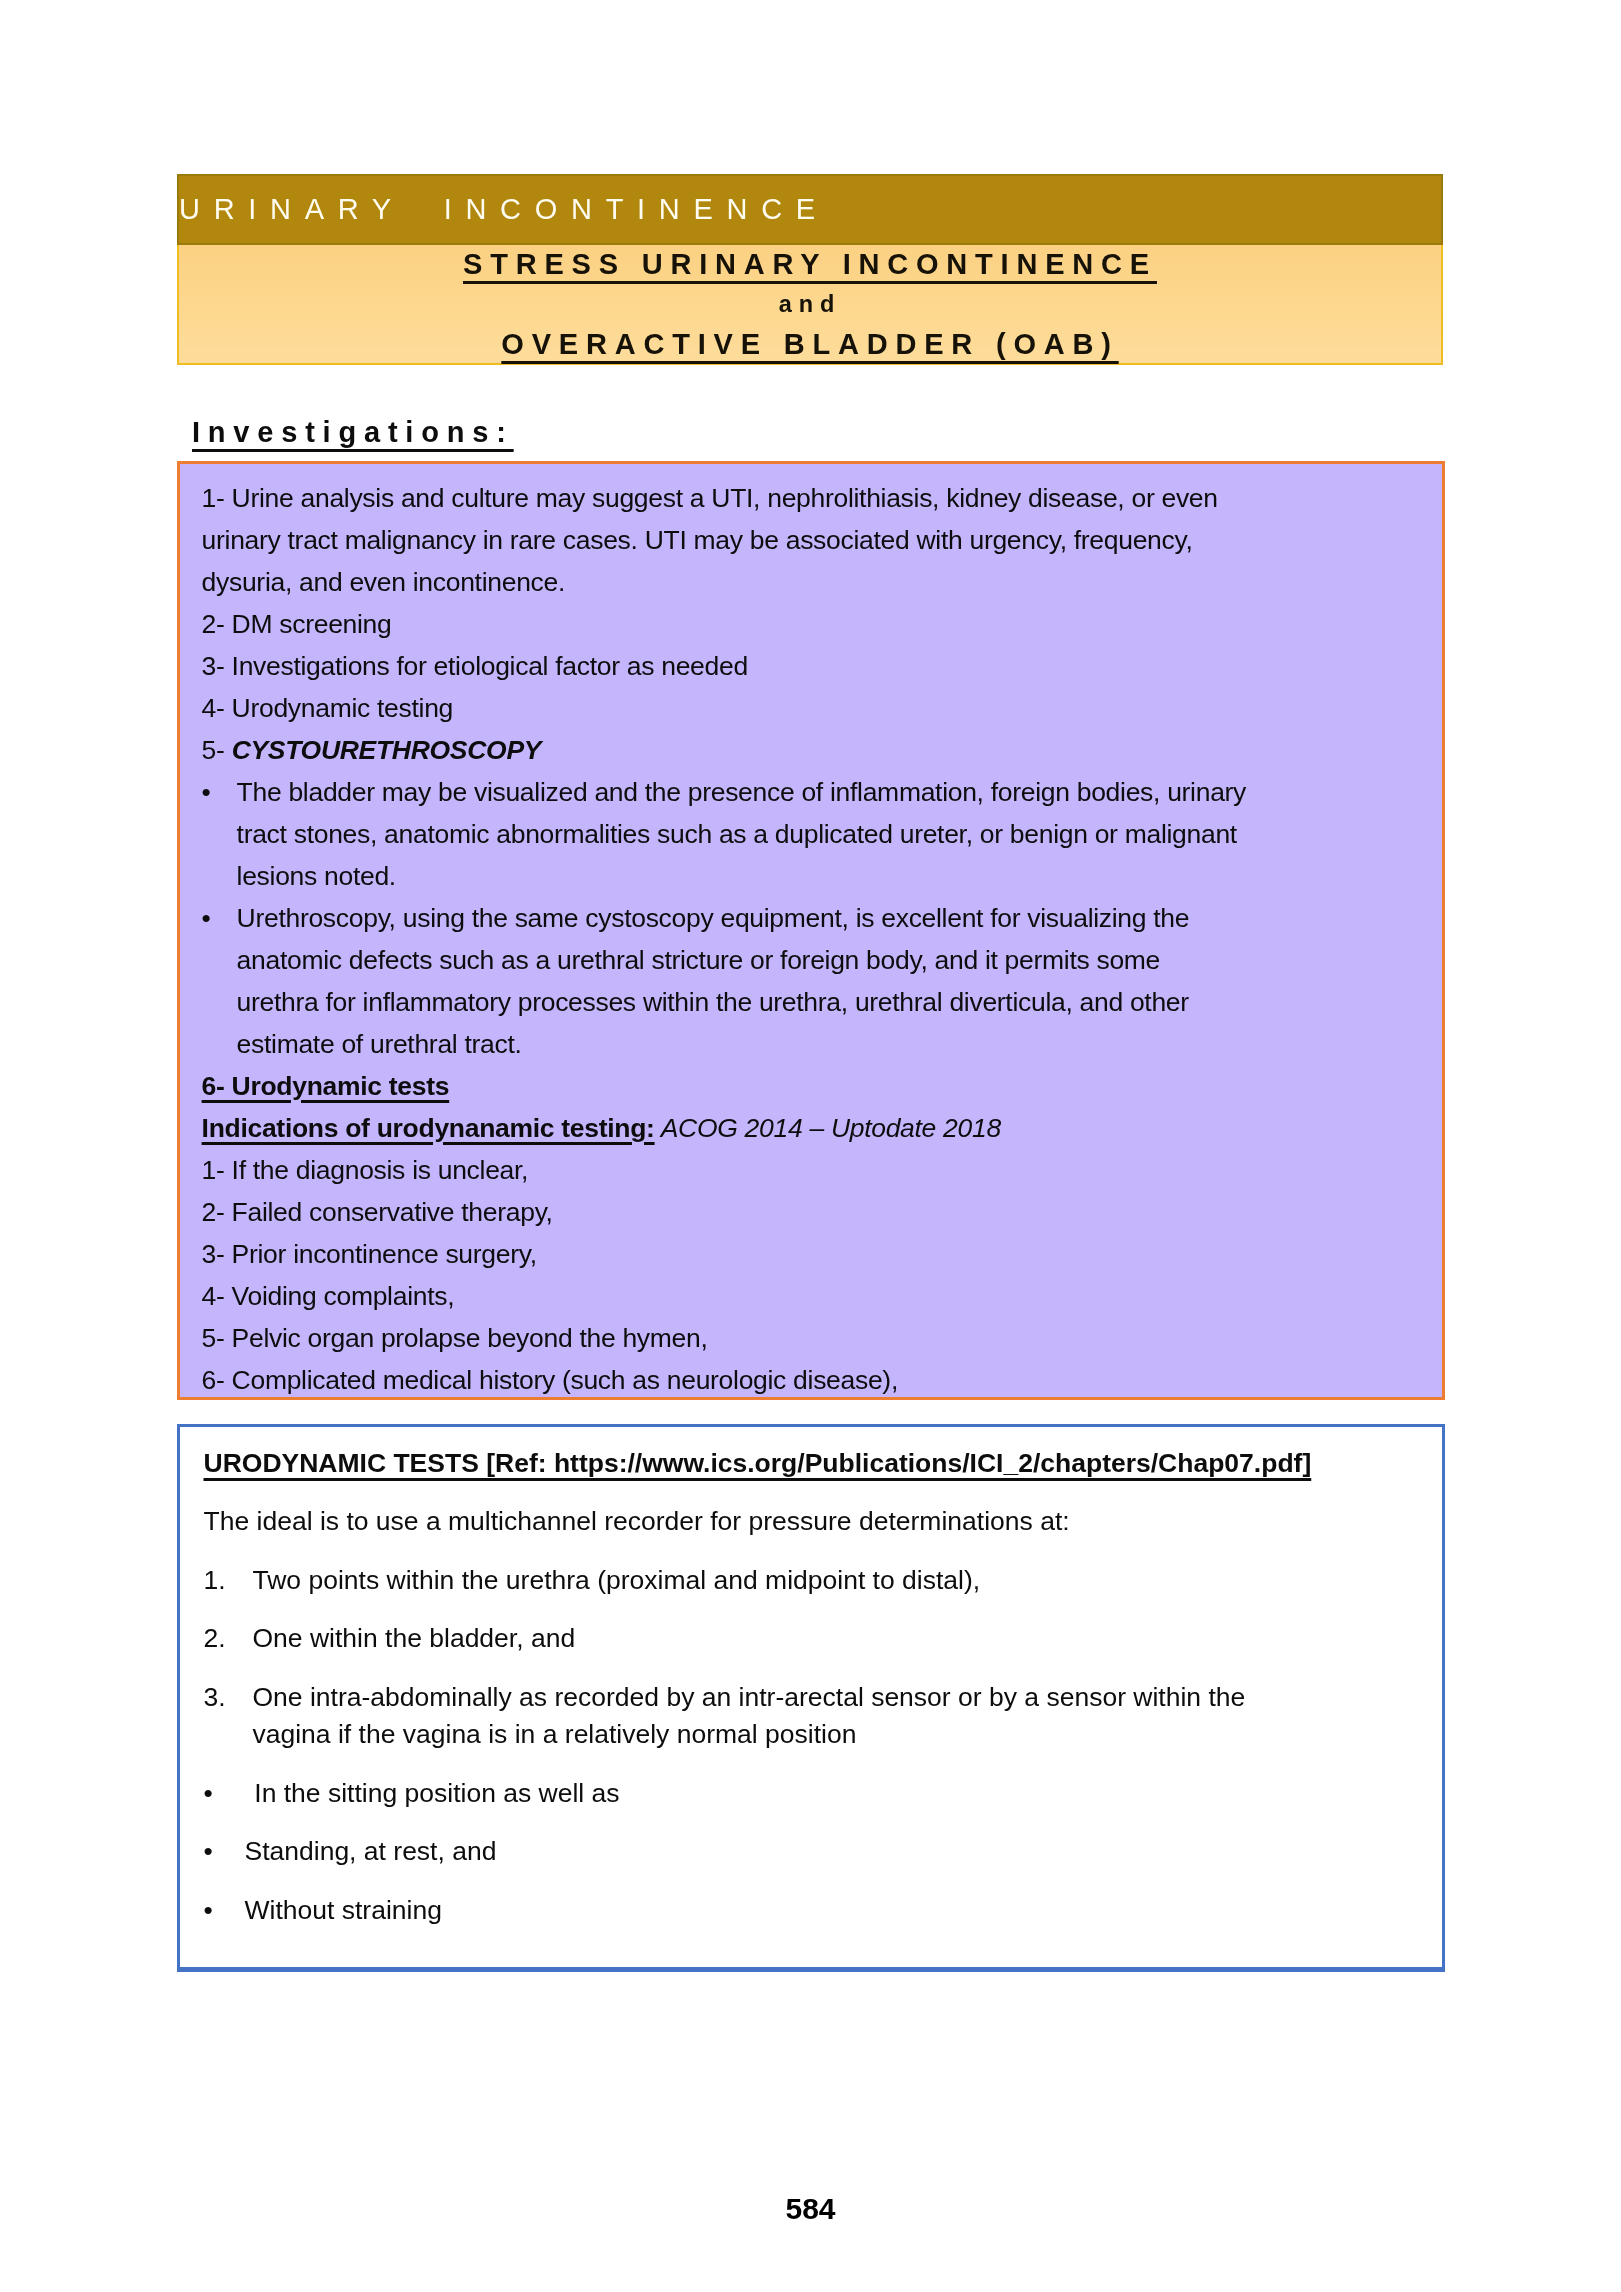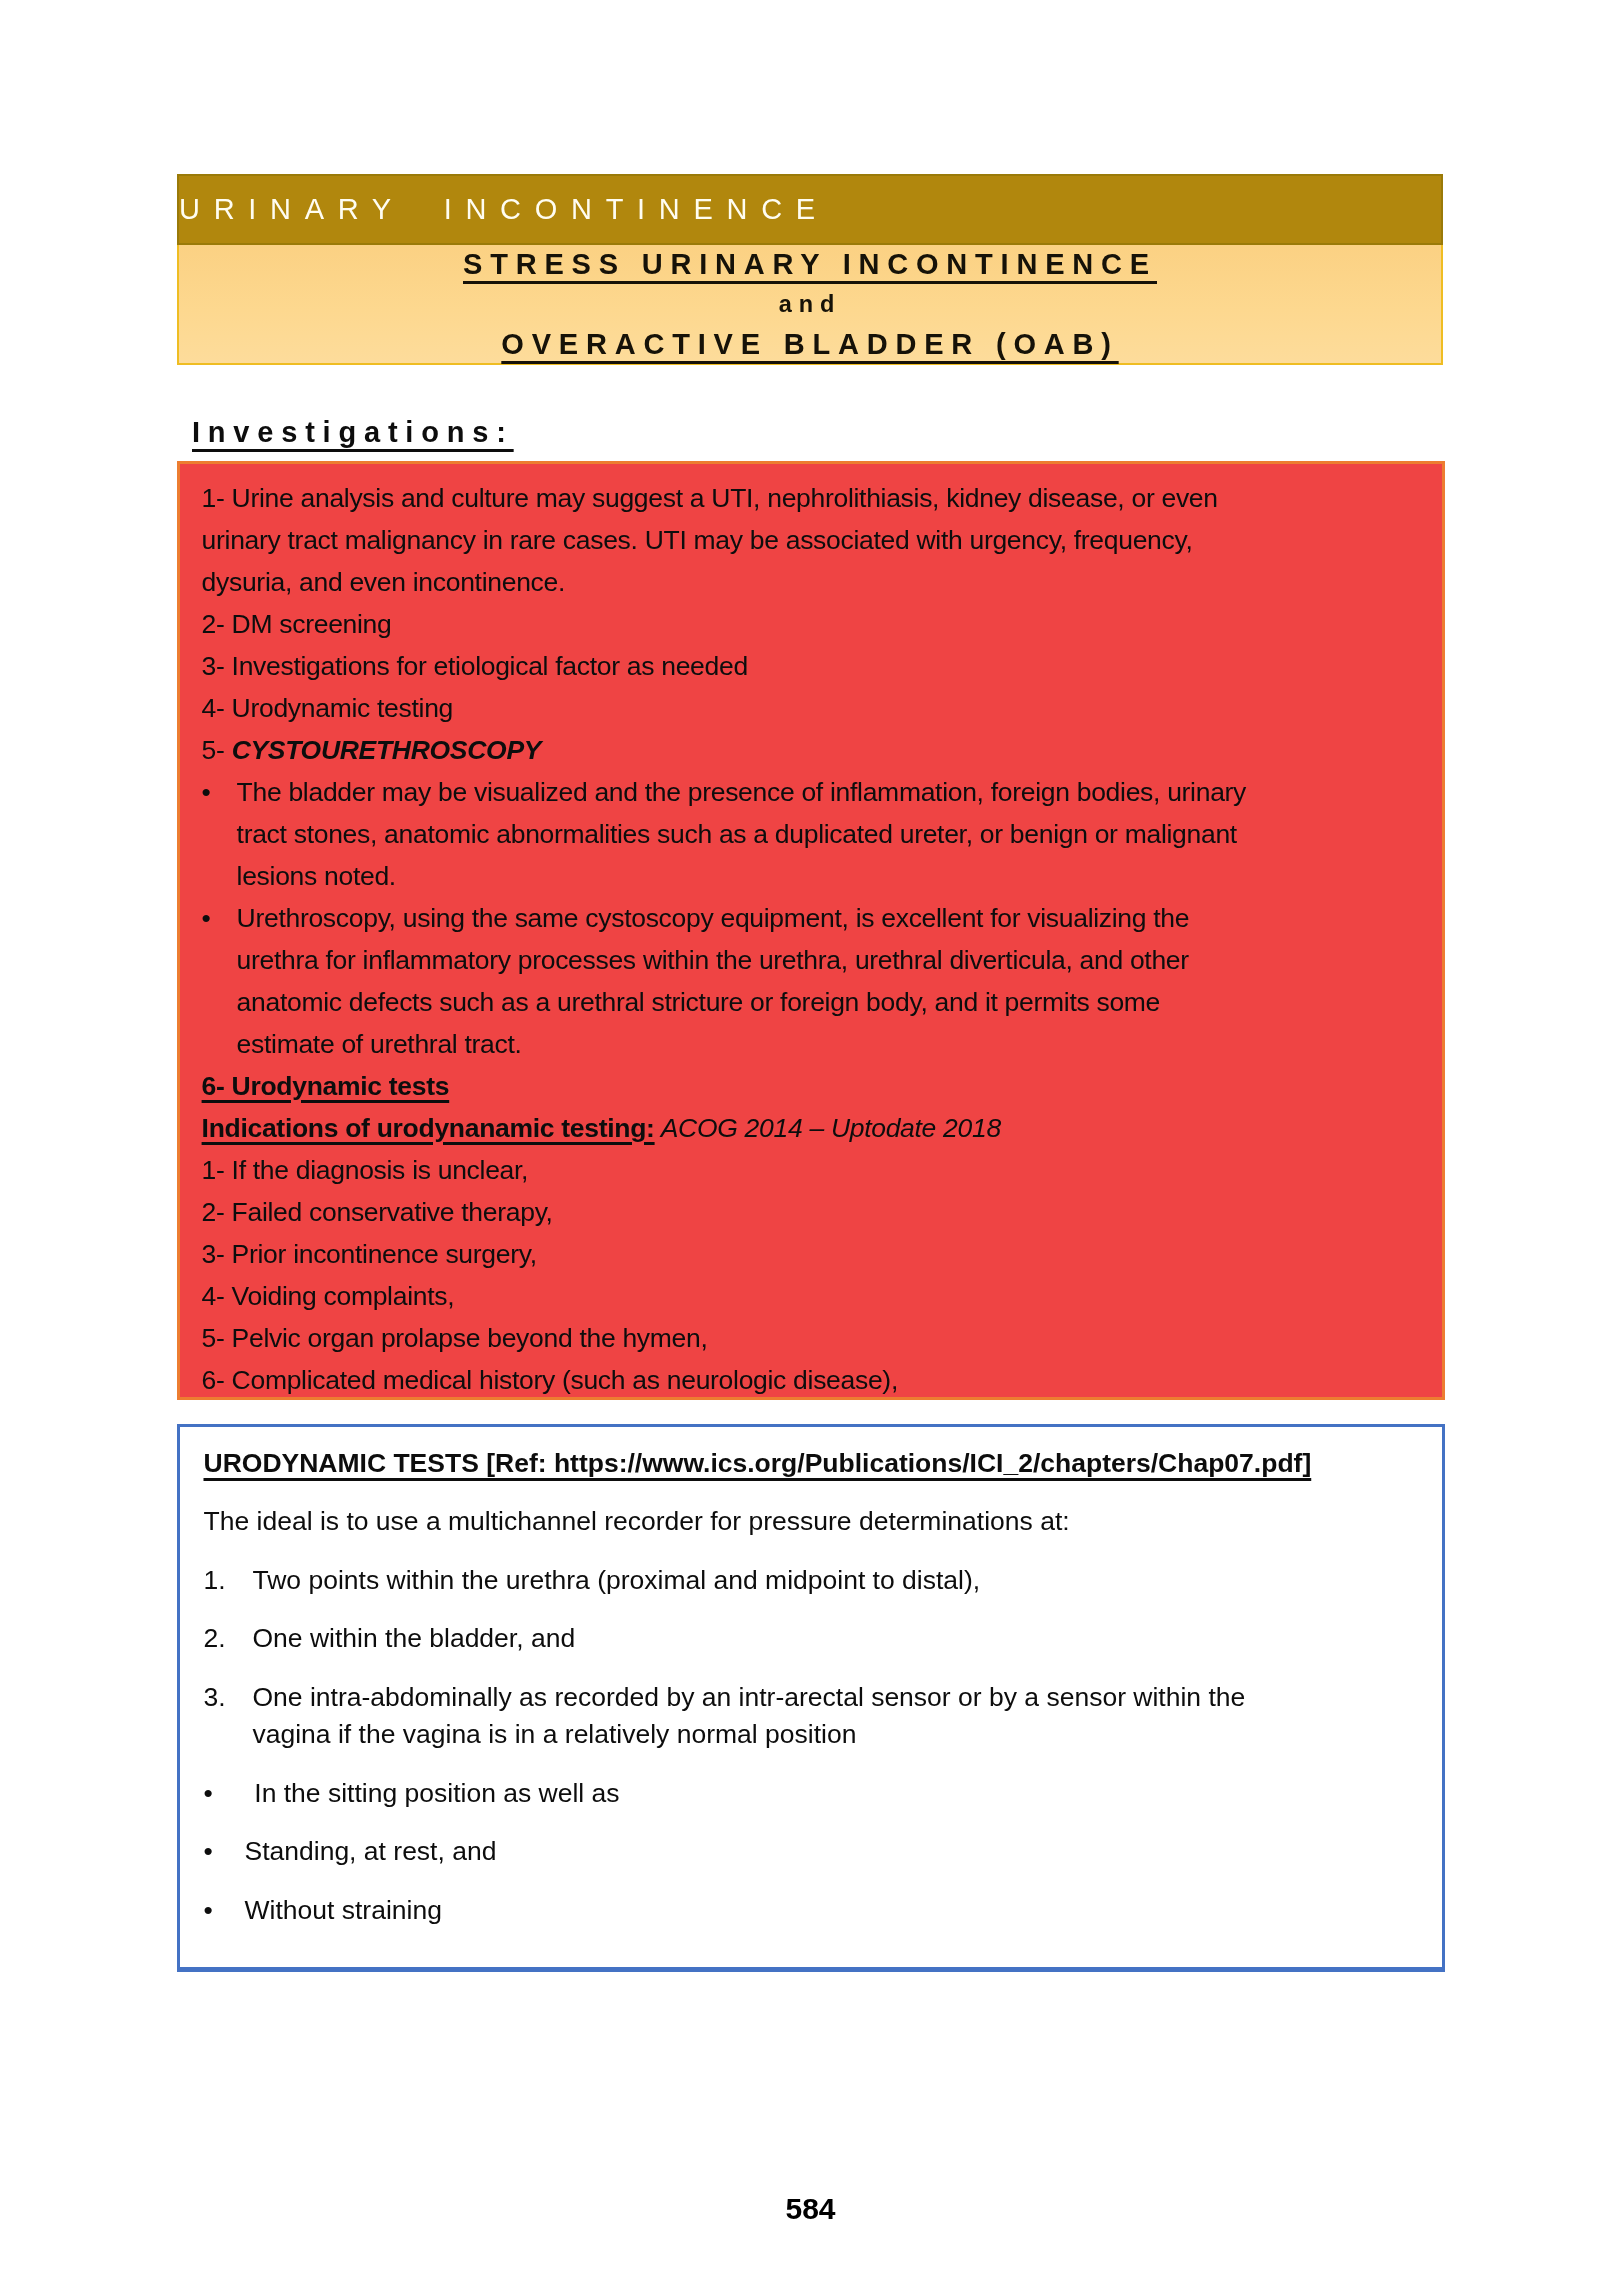--- a/index.html
+++ b/index.html
@@ -29,21 +29,21 @@
   .banner-light .small{font-size:23.5px;letter-spacing:6.9px;line-height:37px;}
   
   .sec-heading{
     position:absolute;left:192px;top:416px;
     font-size:29px;font-weight:700;letter-spacing:7.8px;
     text-decoration:underline;text-decoration-thickness:2.9px;text-underline-offset:6.9px;
   }
   
   .obox{
     position:absolute;left:177px;top:461px;width:1268px;height:939px;
-    box-sizing:border-box;border:3.9px solid #ED7D31;background:#ef4444;
+    box-sizing:border-box;border:3.9px solid #ED7D31;background:#c4b5fd;
     padding:12.7px 21.6px 9.8px 21.6px;
     font-size:26.5px;line-height:42px;letter-spacing:-0.3px;
     white-space:nowrap;overflow:hidden;
   }
   .obox .l{min-height:42px;}
   .obox .ind{padding-left:35px;}
   .obox .bl{display:flex;}
   .obox .bdot{width:35px;flex:0 0 35px;}
   .bold-u{font-weight:700;text-decoration:underline;text-decoration-thickness:2.5px;text-underline-offset:4.9px;}
   .bi{font-weight:700;font-style:italic;margin-top:40px;}
@@ -104,22 +104,22 @@
   <div class="l bl">
     <span class="bdot">•</span>
     <span>The bladder may be visualized and the presence of inflammation, foreign bodies, urinary</span>
   </div>
   <div class="l ind">tract stones, anatomic abnormalities such as a duplicated ureter, or benign or malignant</div>
   <div class="l ind">lesions noted.</div>
   <div class="l bl">
     <span class="bdot">•</span>
     <span>Urethroscopy, using the same cystoscopy equipment, is excellent for visualizing the</span>
   </div>
+  <div class="l ind">anatomic defects such as a urethral stricture or foreign body, and it permits some</div>
   <div class="l ind">urethra for inflammatory processes within the urethra, urethral diverticula, and other</div>
-  <div class="l ind">anatomic defects such as a urethral stricture or foreign body, and it permits some</div>
   <div class="l ind">estimate of urethral tract.</div>
   <div class="l">
     <span class="bold-u">6- Urodynamic tests</span>
   </div>
   <div class="l">
     <span class="bold-u">Indications of urodynanamic testing:</span><span class="it"> ACOG 2014 – Uptodate 2018</span>
   </div>
   <div class="l">1- If the diagnosis is unclear,</div>
   <div class="l">2- Failed conservative therapy,</div>
   <div class="l">3- Prior incontinence surgery,</div>

